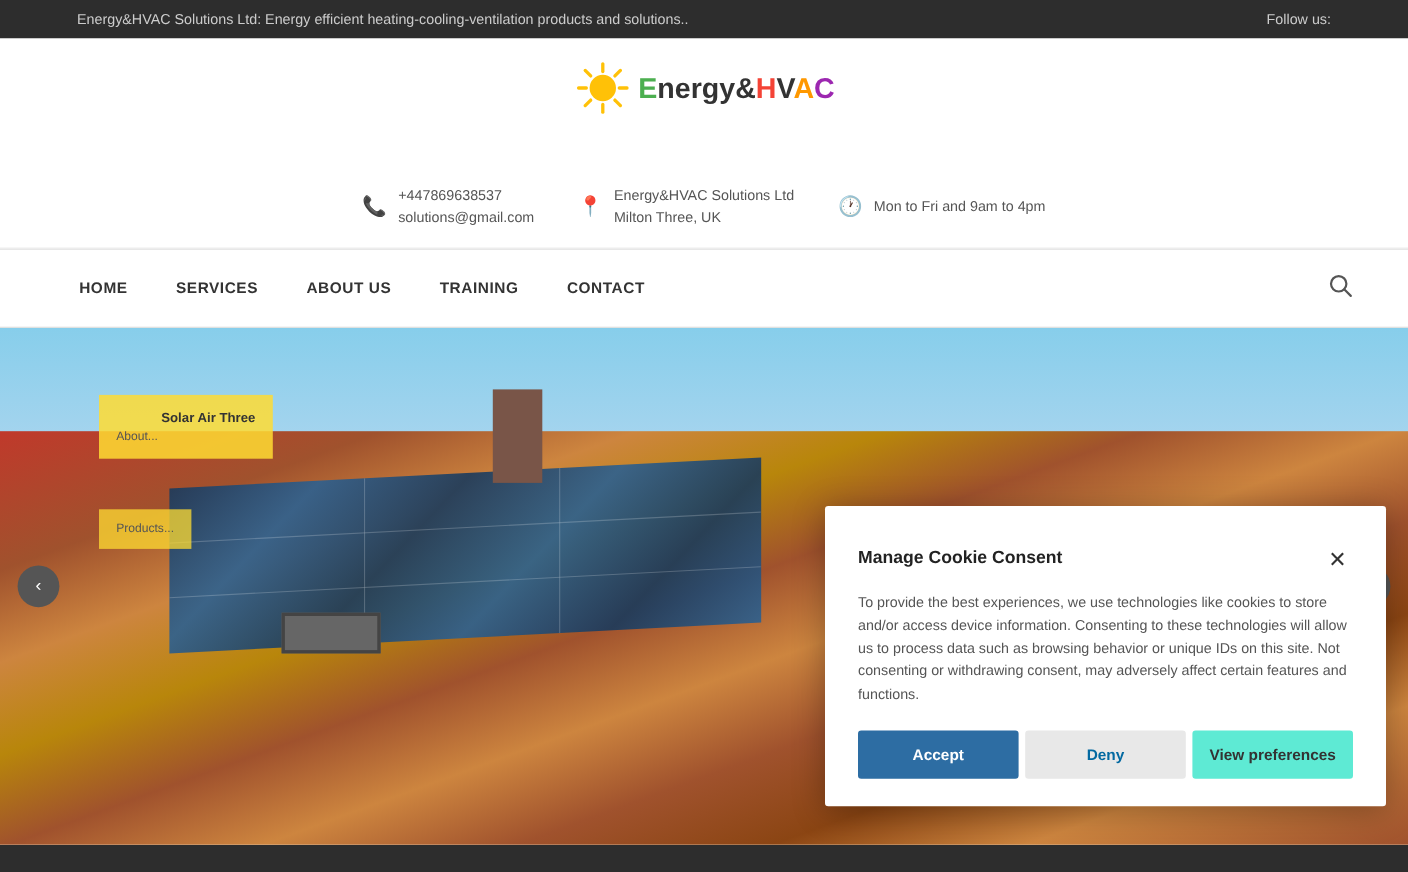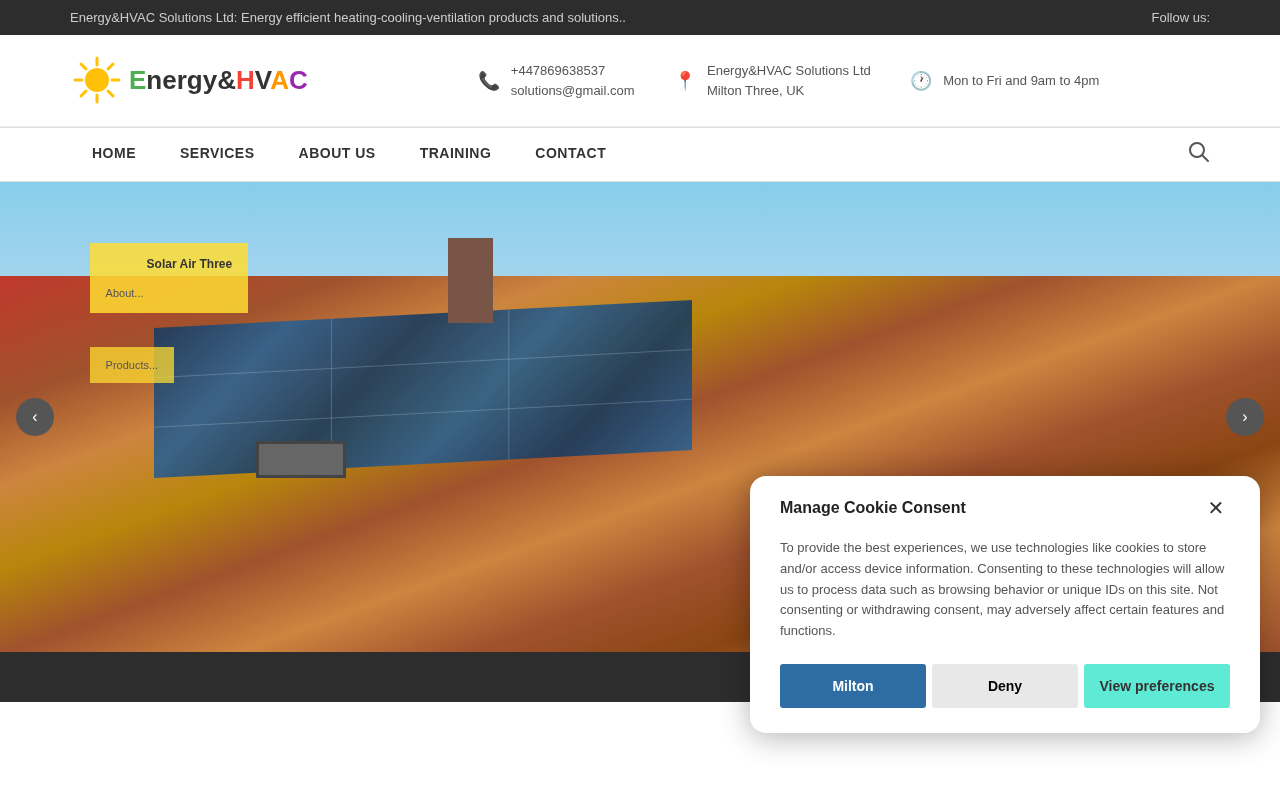--- a/index.html
+++ b/index.html
@@ -17,20 +17,21 @@
     }
 
     
     .header {
       display: flex;
       align-items: center;
       padding: 18px 70px;
       background: #fff;
       border-bottom: 1px solid #eee;
       gap: 60px;
+      flex-direction: column;
     }
     .logo-area {
       display: flex;
       align-items: center;
       gap: 0;
     }
     .logo-sun {
       width: 55px;
       height: 55px;
     }
@@ -67,23 +68,23 @@
       line-height: 1.5;
     }
 
     
     .nav {
       background: #fff;
       border-top: 1px solid #ddd;
       border-bottom: 1px solid #ddd;
       display: flex;
       align-items: center;
-      padding: 0 70px;
+      padding: 0 50px;
       position: relative;
-      height: 55px;
+      height: 72px;
     }
     .nav-items {
       display: flex;
       align-items: center;
       height: 100%;
     }
     .nav-item {
       padding: 0 22px;
       height: 100%;
       display: flex;
@@ -131,24 +132,24 @@
       font-size: 16px;
     }
     .slider-prev { left: 16px; }
     .slider-next { right: 16px; }
     .cookie-dialog {
       position: fixed;
       bottom: 60px;
       right: 20px;
       width: 510px;
       background: #fff;
-      border-radius: 16px;
+      border-radius: 3px;
       box-shadow: 0 4px 30px rgba(0,0,0,0.3);
       z-index: 200;
-      padding: 18px 30px 25px 30px;
+      padding: 34px 30px 25px 30px;
     }
     .cookie-header {
       display: flex;
       justify-content: space-between;
       align-items: center;
       margin-bottom: 16px;
     }
     .cookie-title {
       font-size: 16px;
       font-weight: bold;
@@ -182,21 +183,21 @@
       cursor: pointer;
       border: none;
       border-radius: 3px;
     }
     .cookie-btn-accept {
       background: #2d6da3;
       color: #fff;
     }
     .cookie-btn-deny {
       background: #e8e8e8;
-      color: #000000;
+      color: #0369a1;
     }
     .cookie-btn-prefs {
       background: #5eead4;
       color: #333;
     }
     .cookie-btn + .cookie-btn {
       margin-left: 6px;
     }
 
     
@@ -295,21 +296,21 @@
         <line x1="0" y1="66%" x2="100%" y2="66%" stroke="#fff" stroke-width="1" opacity="0.4"></line>
       </svg>
     </div>
 
     <div style="position:absolute;top:12%;left:35%;width:3.5%;height:18%;background:#795548;z-index:5;"></div>
 
     <div style="position:absolute;top:55%;left:20%;width:7%;height:8%;background:#666;border:3px solid #444;z-index:5;"></div>
 
     <div style="position:absolute;left:7%;top:13%;background:rgba(255,220,50,0.85);padding:14px 16px;max-width:180px;z-index:20;">
       <div style="font-size:12px;font-weight:bold;color:#333;margin-left:41px;">Solar Air Three</div>
-      <div style="font-size:11px;color:#555;margin-top:16px;">About...</div>
+      <div style="font-size:11px;color:#555;margin-top:4px;">About...</div>
     </div>
     <div style="position:absolute;left:7%;top:35%;background:rgba(255,220,50,0.75);padding:12px 16px;max-width:180px;z-index:20;">
       <div style="font-size:11px;color:#555;">Products...</div>
     </div>
   </div>
 
   <div class="slider-next">
     <span>›</span>
   </div>
 </div>
@@ -318,17 +319,17 @@
 
 <div class="cookie-dialog">
   <div class="cookie-header">
     <span class="cookie-title">Manage Cookie Consent</span>
     <div class="cookie-close">
       <span>✕</span>
     </div>
   </div>
   <div class="cookie-body">To provide the best experiences, we use technologies like cookies to store and/or access device information. Consenting to these technologies will allow us to process data such as browsing behavior or unique IDs on this site. Not consenting or withdrawing consent, may adversely affect certain features and functions.</div>
   <div class="cookie-buttons">
-    <button class="cookie-btn cookie-btn-accept">Milton</button>
+    <button class="cookie-btn cookie-btn-accept">Accept</button>
     <button class="cookie-btn cookie-btn-deny">Deny</button>
     <button class="cookie-btn cookie-btn-prefs">View preferences</button>
   </div>
 </div>
 
 </body></html>

